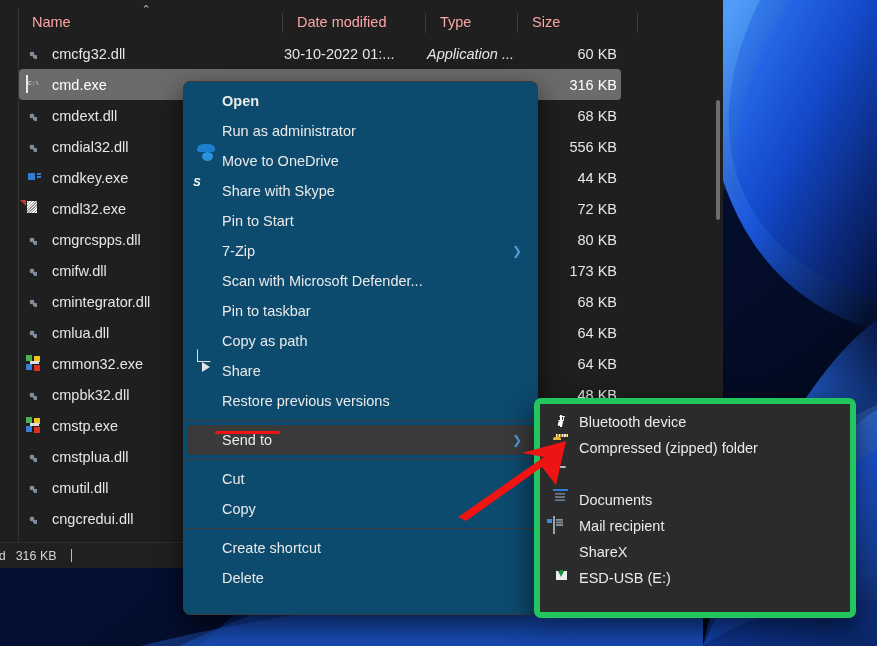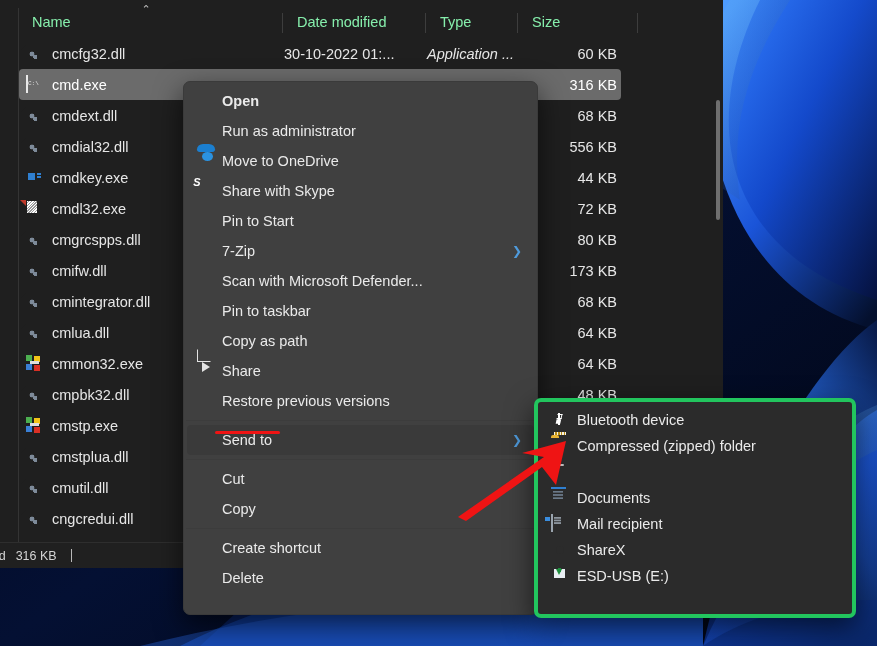--- a/index.html
+++ b/index.html
@@ -33,21 +33,21 @@
   #explorer-left-rule {
     position: absolute; left: 18px; top: 8px;
     width: 1px; height: 545px;
     background: #343434;
   }
 
   
   #col-headers {
     position: absolute; left: 19px; top: 8px;
     width: 704px; height: 28px;
-    color: #86efac;
+    color: #fca5a5;
     font-size: 14.5px;
   }
   .col-head {
     position: absolute; top: 0; height: 28px;
     display: flex; align-items: center;
     white-space: nowrap;
   }
   .col-head .ch-label { padding-left: 13px; }
   .col-sep {
     position: absolute; top: 5px;
@@ -222,21 +222,21 @@
   #status-caret {
     width: 1px; height: 13px; background: #b9b9b9;
     margin-left: 14px;
   }
 
   
   #context-menu {
     position: absolute;
     left: 183px; top: 81px;
     width: 355px; height: 534px;
-    background: #404040;
+    background: #0c4a6e;
     border: 1px solid #3a3a3a;
     border-radius: 7px;
     box-shadow: 0 10px 28px rgba(0,0,0,.62);
     padding: 4px 0;
     overflow: hidden;
   }
   .cm-item {
     position: relative;
     height: 30px;
     display: flex; align-items: center;
@@ -317,21 +317,21 @@
     border-top: 5px solid transparent;
     border-bottom: 5px solid transparent;
   }
 
   
   #submenu {
     position: absolute;
     left: 534px; top: 398px;
     width: 322px; height: 220px;
     background: #2b2b2b;
-    border: 4px solid #22c55e;
+    border: 6px solid #22c55e;
     border-radius: 7px;
     box-shadow: 0 10px 28px rgba(0,0,0,.62);
     padding: 5px 0;
     overflow: hidden;
   }
   .sm-item {
     height: 26px;
     display: flex; align-items: center;
     color: #eaeaea; font-size: 14.5px;
     white-space: nowrap;

